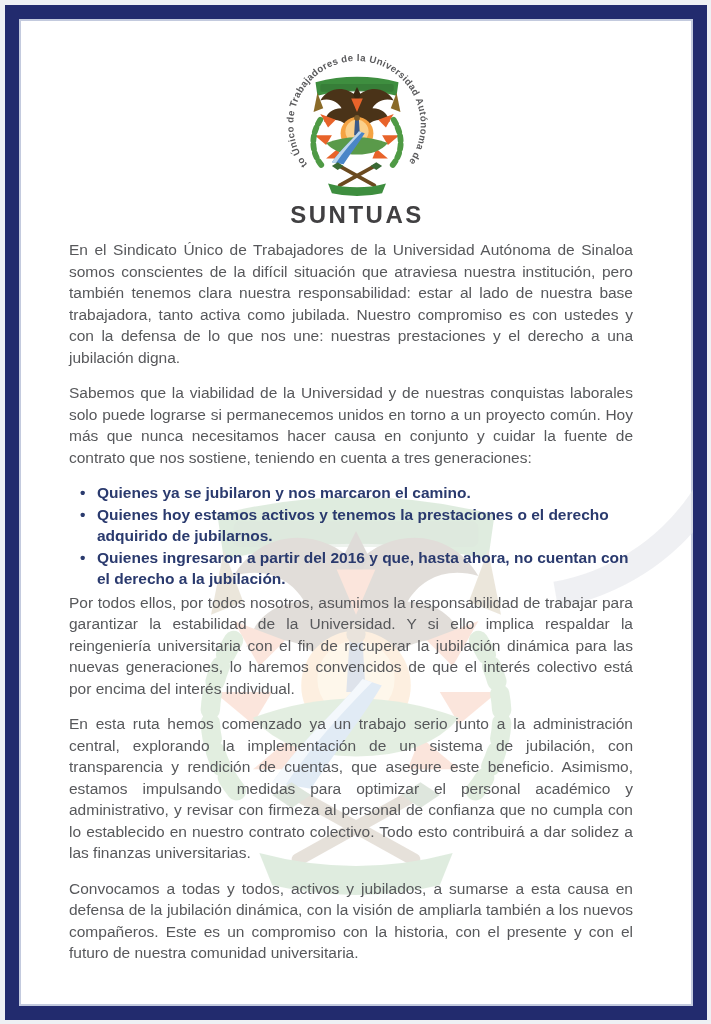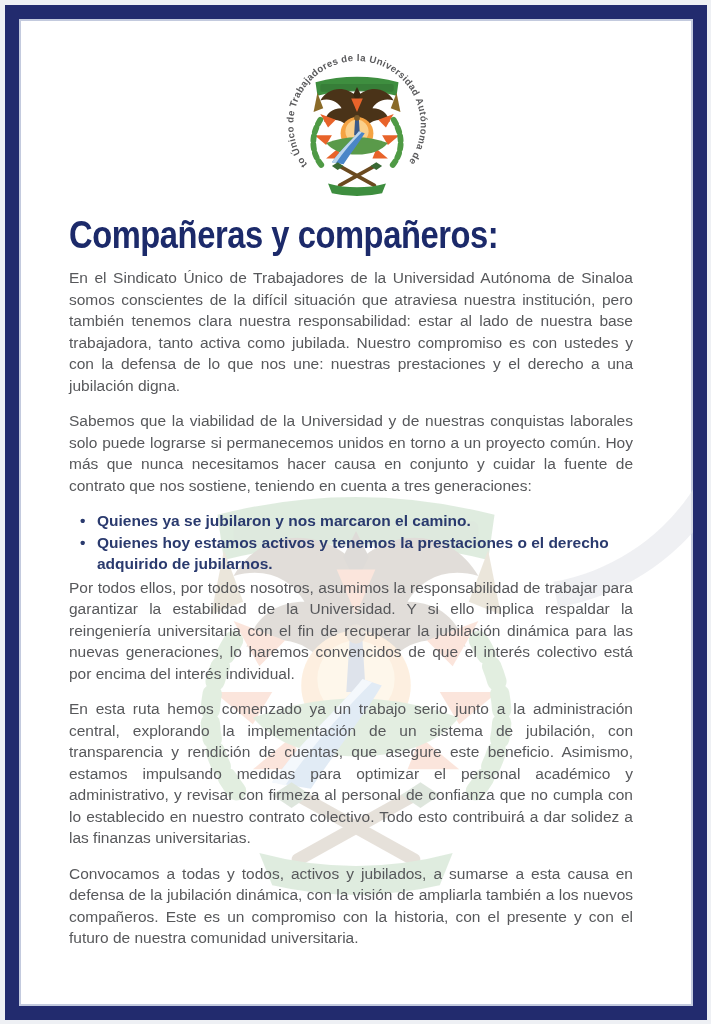--- a/index.html
+++ b/index.html
@@ -160,33 +160,32 @@
               <path d="M110,136 L116,140 L110,144 L104,140 Z" fill="#3a6a35"></path>
 
               <path d="M60,158 Q90,166 120,158 L116,168 Q90,174 64,168 Z" fill="#3e8e3f"></path>
             </g>
           </defs>
           <use href="#emblem-core"></use>
           <text font-size="10" font-weight="bold" fill="#5a5a5c" letter-spacing="0.4">
             <textPath href="#circ" startOffset="50%" text-anchor="middle">Sindicato Único de Trabajadores de la Universidad Autónoma de Sinaloa</textPath>
           </text>
         </svg>
+        <div class="acronym">SUNTUAS</div>
       </div>
 
-      <div class="heading">
-        <span>Compañeras y compañeros:</span>
-      </div>
 
       <div class="bodytext">
         <p style="margin-top:10px;">En el Sindicato Único de Trabajadores de la Universidad Autónoma de Sinaloa somos conscientes de la difícil situación que atraviesa nuestra institución, pero también tenemos clara nuestra responsabilidad: estar al lado de nuestra base trabajadora, tanto activa como jubilada. Nuestro compromiso es con ustedes y con la defensa de lo que nos une: nuestras prestaciones y el derecho a una jubilación digna.</p>
         <p>Sabemos que la viabilidad de la Universidad y de nuestras conquistas laborales solo puede lograrse si permanecemos unidos en torno a un proyecto común. Hoy más que nunca necesitamos hacer causa en conjunto y cuidar la fuente de contrato que nos sostiene, teniendo en cuenta a tres generaciones:</p>
 
         <ul class="bullets">
           <li>Quienes ya se jubilaron y nos marcaron el camino.</li>
           <li>Quienes hoy estamos activos y tenemos la prestaciones o el derecho adquirido de jubilarnos.</li>
+          <li>Quienes ingresaron a partir del 2016 y que, hasta ahora, no cuentan con el derecho a la jubilación.</li>
         </ul>
 
         <p>Por todos ellos, por todos nosotros, asumimos la responsabilidad de trabajar para garantizar la estabilidad de la Universidad. Y si ello implica respaldar la reingeniería universitaria con el fin de recuperar la jubilación dinámica para las nuevas generaciones, lo haremos convencidos de que el interés colectivo está por encima del interés individual.</p>
         <p>En esta ruta hemos comenzado ya un trabajo serio junto a la administración central, explorando la implementación de un sistema de jubilación, con transparencia y rendición de cuentas, que asegure este beneficio. Asimismo, estamos impulsando medidas para optimizar el personal académico y administrativo, y revisar con firmeza al personal de confianza que no cumpla con lo establecido en nuestro contrato colectivo. Todo esto contribuirá a dar solidez a las finanzas universitarias.</p>
         <p>Convocamos a todas y todos, activos y jubilados, a sumarse a esta causa en defensa de la jubilación dinámica, con la visión de ampliarla también a los nuevos compañeros. Este es un compromiso con la historia, con el presente y con el futuro de nuestra comunidad universitaria.</p>
 
       </div>
 
     </div>
   </div>

